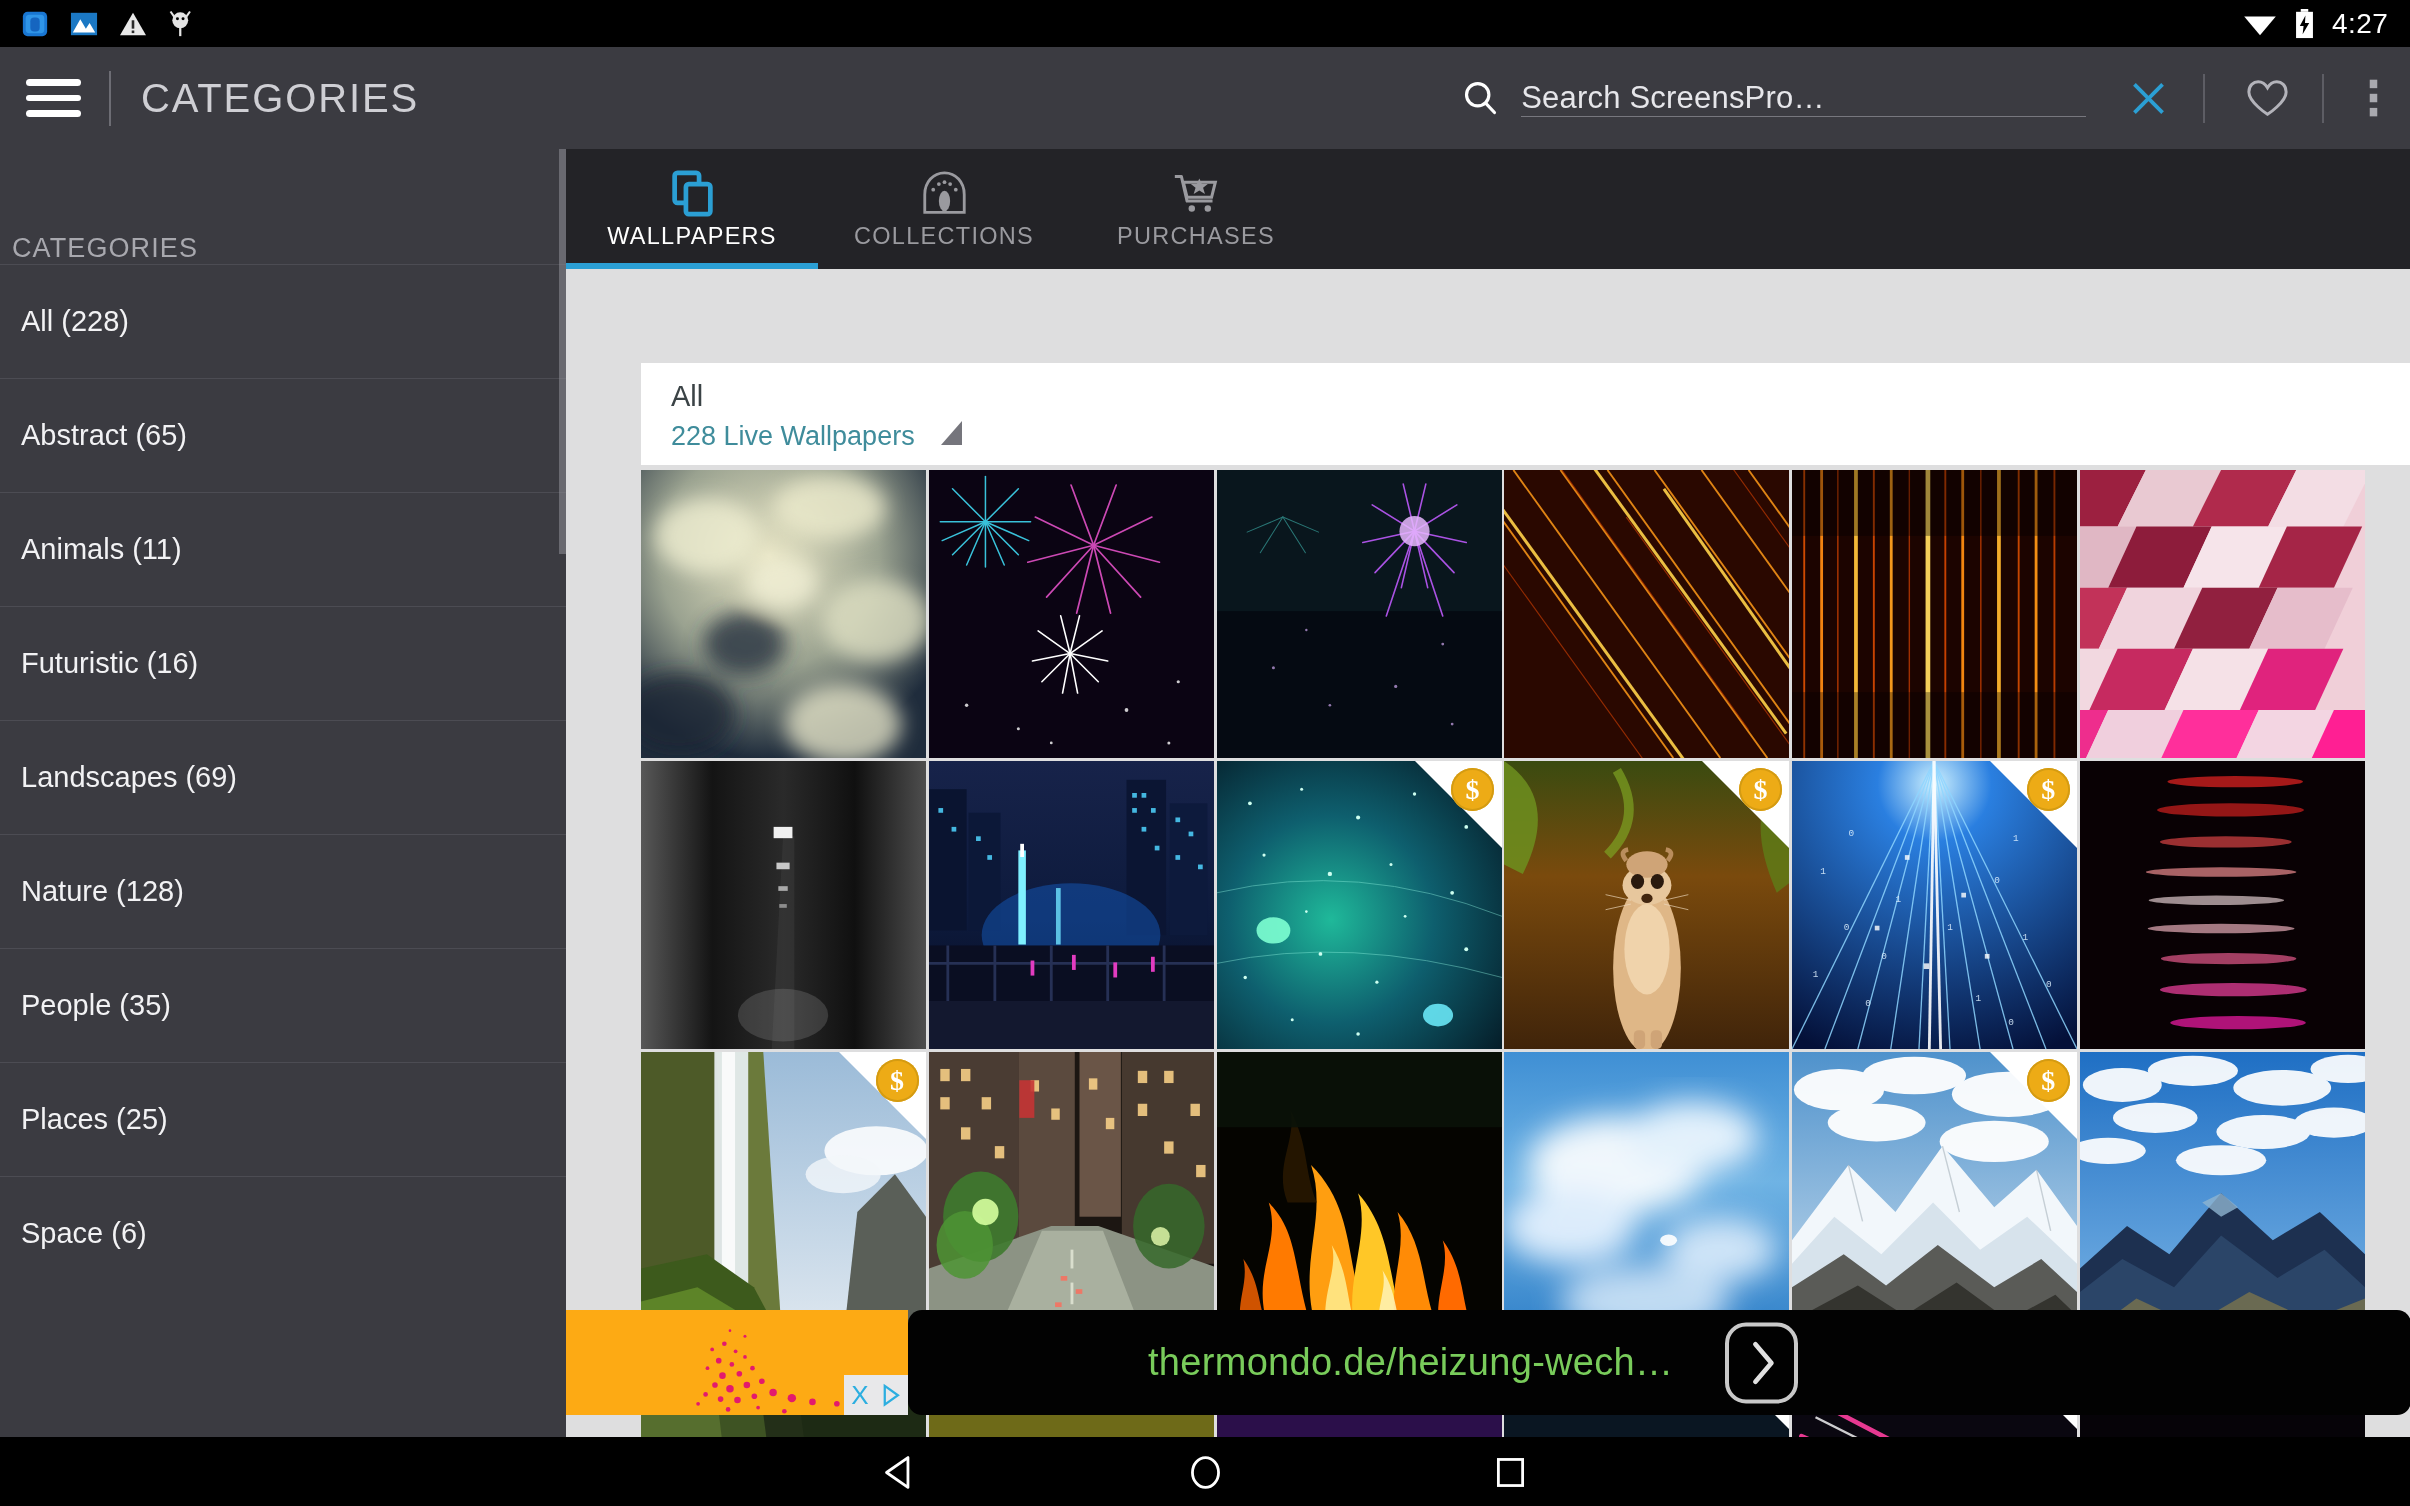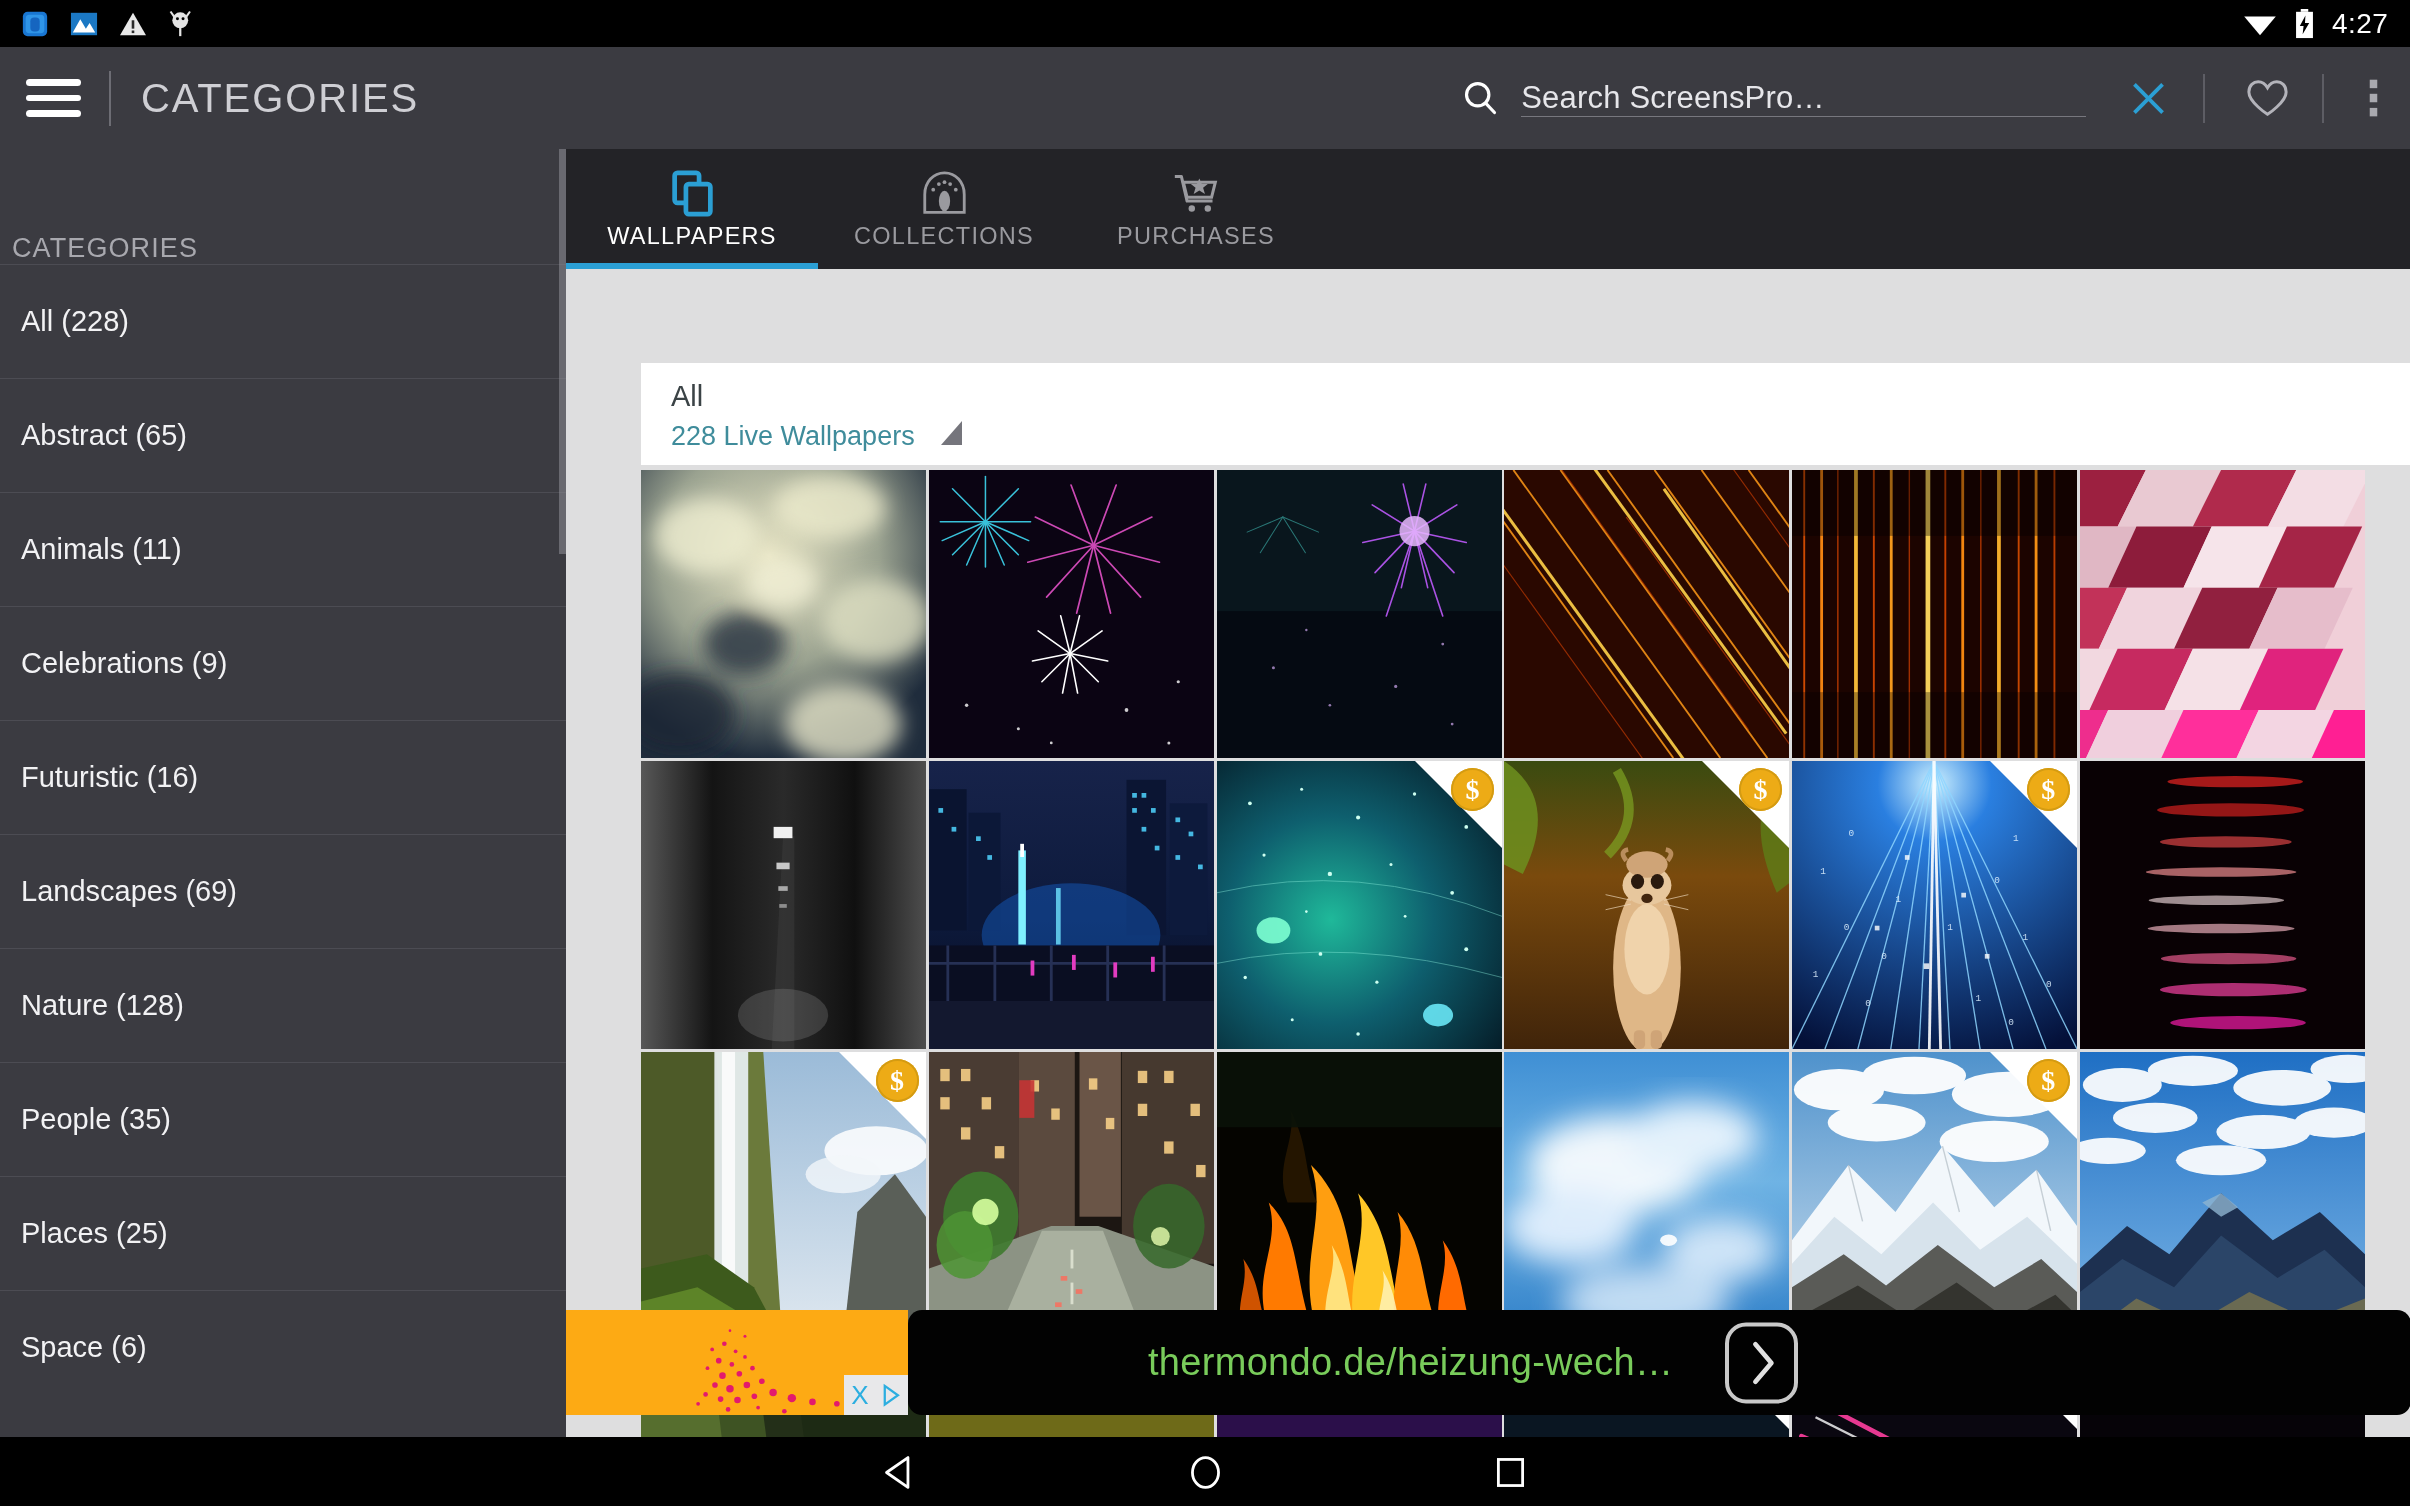--- a/index.html
+++ b/index.html
@@ -1005,23 +1005,20 @@
     <div class="side-item">
       <span>All (228)</span>
     </div>
     <div class="side-item">
       <span>Abstract (65)</span>
     </div>
     <div class="side-item">
       <span>Animals (11)</span>
     </div>
     <div class="side-item">
-      <span>Celebrations (9)</span>
-    </div>
-    <div class="side-item">
       <span>Futuristic (16)</span>
     </div>
     <div class="side-item">
       <span>Landscapes (69)</span>
     </div>
     <div class="side-item">
       <span>Nature (128)</span>
     </div>
     <div class="side-item">
       <span>People (35)</span>

